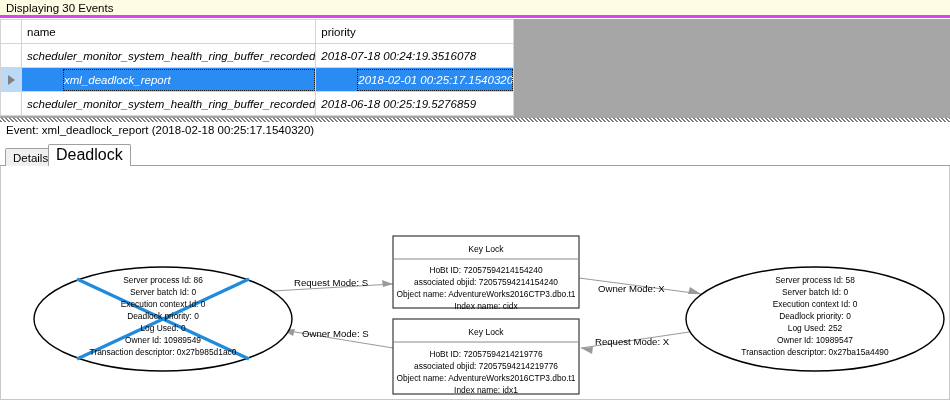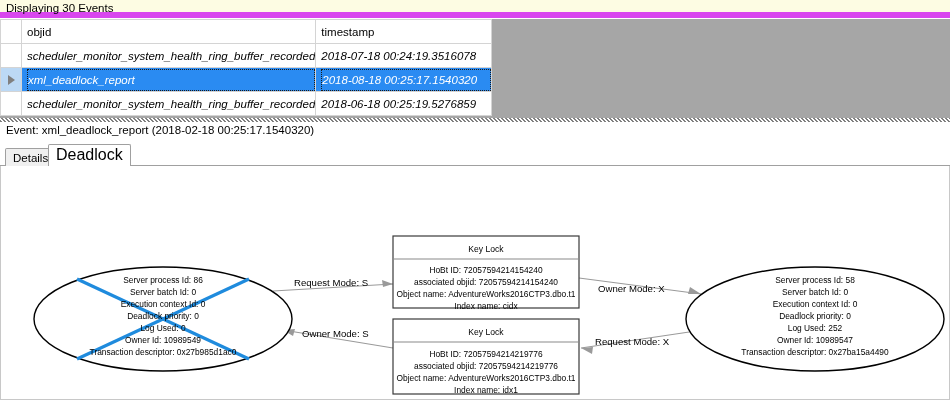--- a/index.html
+++ b/index.html
@@ -9,21 +9,21 @@
     overflow: hidden;
     background: #ffffff;
     font-family: "Liberation Sans", sans-serif;
   }
   #app { position: relative; width: 950px; height: 400px; background: #ffffff; }
 
   
   .status-bar {
     position: absolute; left: 0; top: 0; width: 950px; height: 18px;
     background: #fdfce3;
-    border-bottom: 6px solid #d946ef;
+    border-bottom: 3px solid #d946ef;
     font-size: 11.5px; color: #000;
     padding: 2px 0 0 6px;
     white-space: nowrap;
   }
 
   
   .grid { position: absolute; left: 0; top: 19px; width: 950px; height: 99px; background: #a6a6a6; }
   .grid-table { border-collapse: collapse; table-layout: fixed; background: #fff; }
   .grid-table td, .grid-table th {
     border: 1px solid #d4d4d4;
@@ -42,21 +42,21 @@
     background: #ffffff;
     color: #000;
   }
   .col-sel  { width: 21px; padding: 0 !important; background: #ffffff; }
   .col-name { width: 271px; }
   .col-ts   { width: 176px; }
   tr.selected .col-name, tr.selected .col-ts {
     background: #2a8bf2;
     color: #ffffff;
   }
-  tr.selected .cell-inner { outline: 1px dotted #1a1a1a; outline-offset: -1px; display:block; height:22px; line-height:22px; padding-left:1px;}
+  tr.selected .cell-inner { outline: 1px dotted #1a1a1a; outline-offset: -1px; display:block; height:22px; line-height:22px; padding-left:1px;margin-left:36px;}
   .cell-inner { display:block; height:22px; line-height:22px;font-style:italic; }
   tr.selected .col-sel { background: #bcd9f5; }
   .row-arrow {
     width: 0; height: 0; margin: 0 auto;
     border-top: 5px solid transparent;
     border-bottom: 5px solid transparent;
     border-left: 7px solid #808080;
   }
 
   
@@ -122,41 +122,41 @@
 
 <div id="app">
 
   <div class="status-bar">Displaying 30 Events</div>
 
   <div class="grid">
     <table class="grid-table">
       <tbody>
           <tr class="header">
         <th class="col-sel"></th>
-        <th class="col-name">objid</th>
-        <th class="col-ts">timestamp</th>
+        <th class="col-name">name</th>
+        <th class="col-ts">priority</th>
       </tr>
       <tr>
         <td class="col-sel"></td>
         <td class="col-name">
               <span class="cell-inner">scheduler_monitor_system_health_ring_buffer_recorded</span>
             </td>
         <td class="col-ts">
               <span class="cell-inner">2018-07-18 00:24:19.3516078</span>
             </td>
       </tr>
       <tr class="selected">
         <td class="col-sel">
               <div class="row-arrow"></div>
             </td>
         <td class="col-name">
               <span class="cell-inner">xml_deadlock_report</span>
             </td>
         <td class="col-ts">
-              <span class="cell-inner">2018-08-18 00:25:17.1540320</span>
+              <span class="cell-inner">2018-02-01 00:25:17.1540320</span>
             </td>
       </tr>
       <tr>
         <td class="col-sel"></td>
         <td class="col-name">
               <span class="cell-inner">scheduler_monitor_system_health_ring_buffer_recorded</span>
             </td>
         <td class="col-ts">
               <span class="cell-inner">2018-06-18 00:25:19.5276859</span>
             </td>

